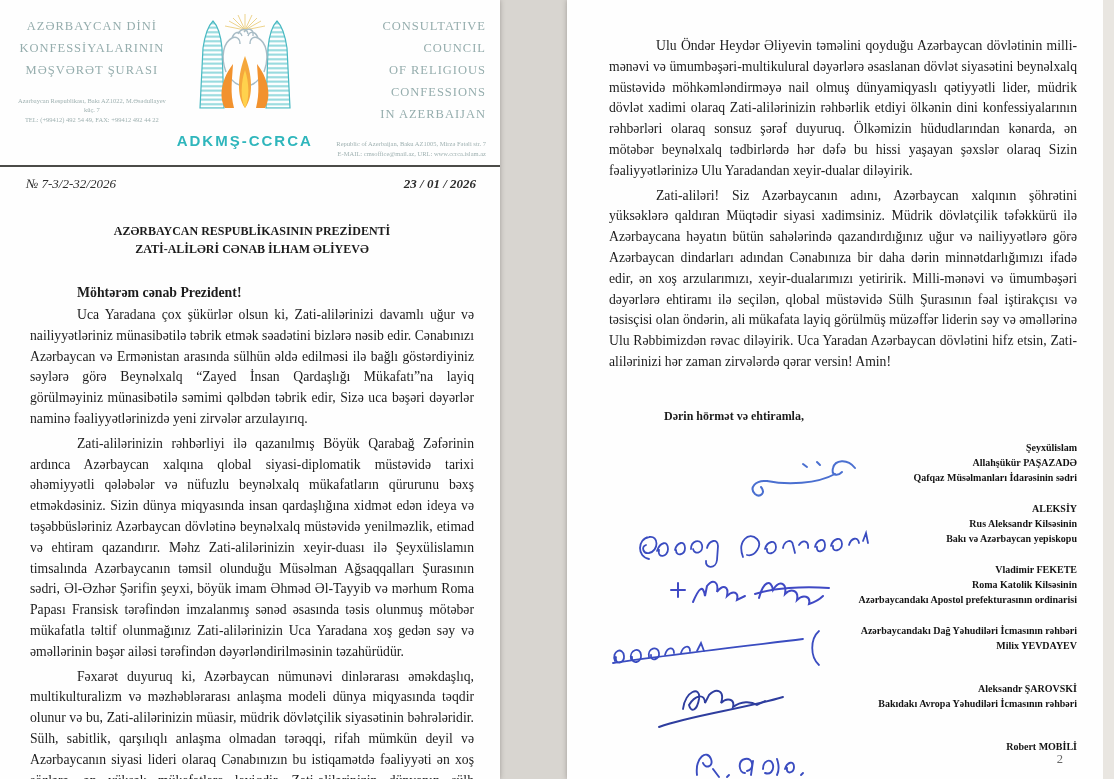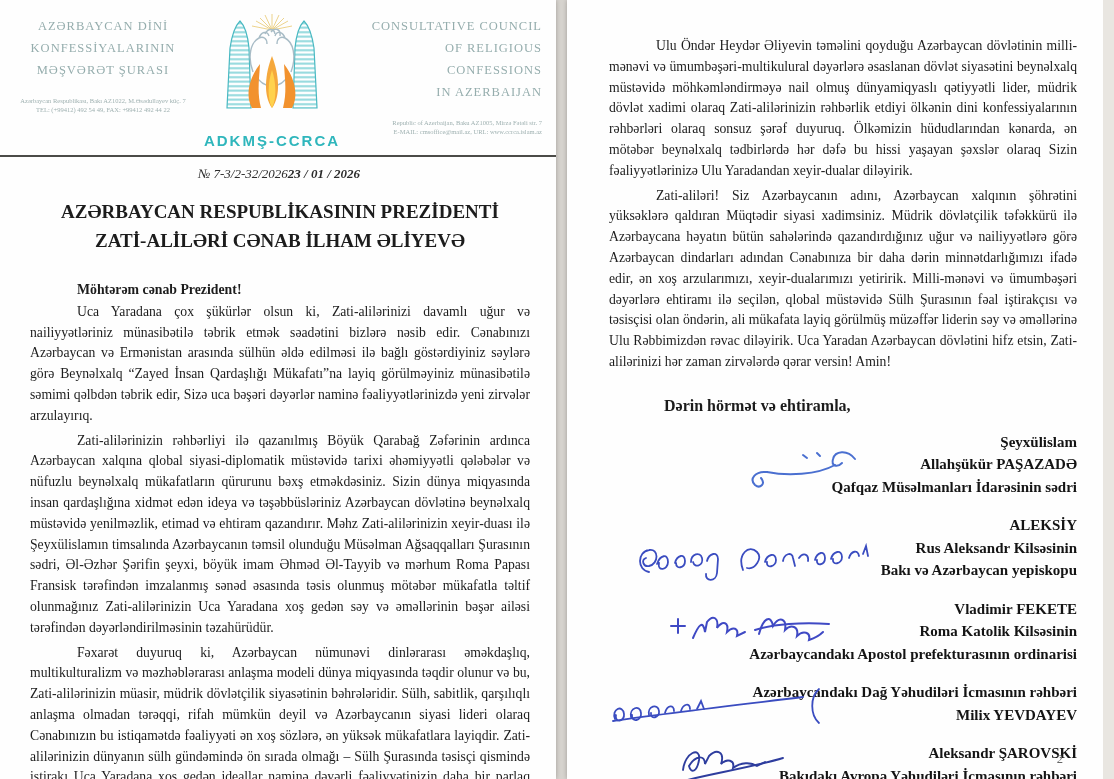--- a/index.html
+++ b/index.html
@@ -6,51 +6,51 @@
   body{
     width:1114px;height:779px;position:relative;
     background:#d8d5d0;
     font-family:"Liberation Serif", serif;
     overflow:hidden;
   }
   .page{
     position:absolute;top:0;height:779px;background:#fefefe;
     box-shadow:0 0 5px rgba(90,85,80,.45);
   }
-  #page-left{left:0;width:556px;}
+  #page-left{left:0;width:500px;}
   #page-right{left:567px;width:536px;}
   .right-strip{position:absolute;top:0;right:0;width:11px;height:779px;background:#e9e6e1;}
 
   
   .letterhead{display:flex;justify-content:space-between;align-items:flex-start;padding:16px 14px 0 14px;}
   .lh-col{width:178px;text-align:center;}
   .org-name{color:#95adad;font-size:12.5px;line-height:1.75;letter-spacing:1px;font-variant:normal;}
   .lh-address{margin-top:14px;color:#9fb1b1;font-size:6.5px;line-height:1.5;}
   .lh-logo{width:150px;text-align:center;margin-top:-4px;}
   .logo-acronym{color:#2fb6bc;font-family:"Liberation Sans",sans-serif;font-weight:bold;
     font-size:15px;letter-spacing:2px;margin-top:-2px;}
   .lh-rule{border:none;border-top:2px solid #4b4b48;margin:6px 0 0 0;}
-  .ref-row{display:flex;justify-content:center;padding:9px 24px 0 26px;
+  .ref-row{display:flex;justify-content:space-between;padding:9px 24px 0 26px;
     font-style:italic;font-size:13px;color:#2b2b2b;}
   .ref-row .date{font-weight:bold;}
 
   
   .body-block{padding:0 26px 0 30px;color:#1c1c1c;}
-  .title{margin-top:15px;text-align:center;font-weight:bold;font-size:19px;line-height:1.55;}
+  .title{margin-top:30px;text-align:center;font-weight:bold;font-size:12px;line-height:1.55;}
   .salutation{margin-top:26px;font-weight:bold;font-size:13.8px;text-indent:47px;}
   p.para{margin:4px 0 0 0;font-size:13.7px;line-height:20.8px;text-align:justify;text-indent:47px;}
 
   #page-right .body-block{padding:32px 26px 0 42px;}
-  .closing{margin-top:24px;font-weight:bold;font-size:16px;text-indent:55px;}
+  .closing{margin-top:36px;font-weight:bold;font-size:12px;text-indent:55px;}
 
   
   .sig-area{position:relative;padding:0 26px 0 26px;}
   .sig-row{position:relative;margin-top:16px;min-height:42px;}
   .sig-text{margin-left:auto;width:330px;text-align:right;font-weight:bold;
-    font-size:15px;line-height:1.5;color:#141414;}
+    font-size:10px;line-height:1.5;color:#141414;}
   .sig-svg{position:absolute;pointer-events:none;}
   .pagenum{position:absolute;right:40px;bottom:12px;font-size:12.5px;color:#666;}
 </style>
 </head>
 <body>
 
 <div class="page" id="page-left">
 
   <div class="letterhead">
     <div class="lh-col">

